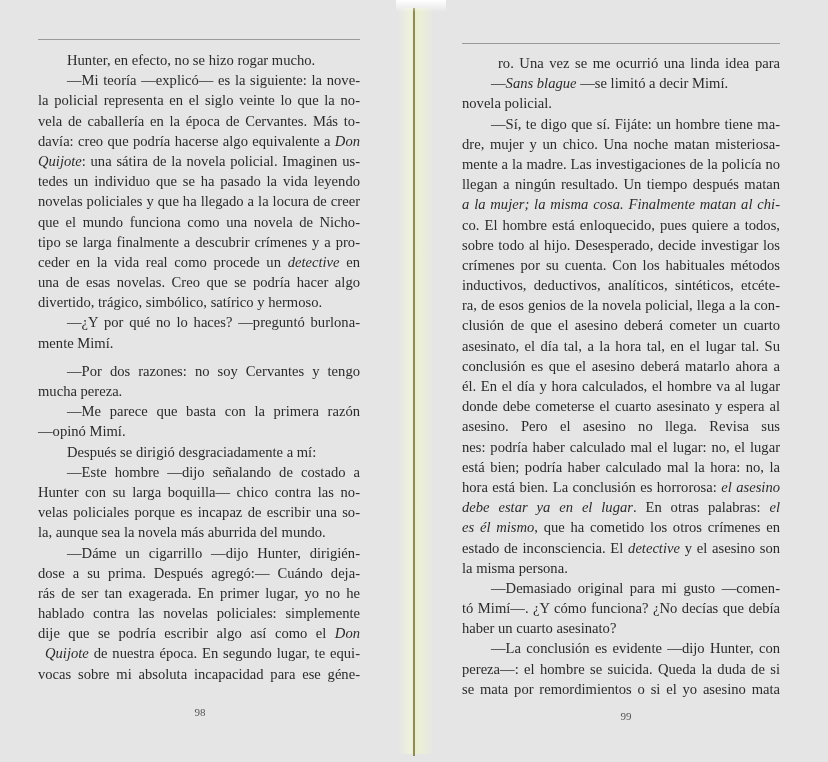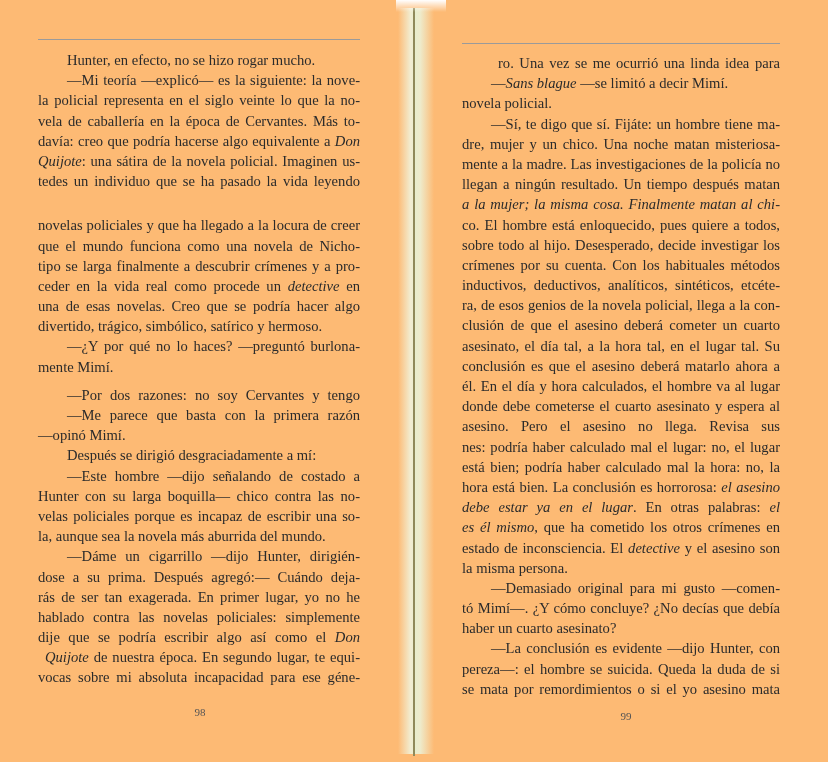--- a/index.html
+++ b/index.html
@@ -12,21 +12,21 @@
       height: 762px;
       position: relative;
       overflow: hidden;
       font-family: "Liberation Serif", "DejaVu Serif", serif;
       color: #2b2b2b;
     }
     .spread {
       position: absolute;
       left: 0; top: 0;
       width: 828px; height: 762px;
-      background: #fdba74;
+      background: #e5e5e5;
     }
     .gutter {
       position: absolute;
       top: 8px;
       bottom: 8px;
       left: 398px;
       width: 36px;
       background: linear-gradient(to right,
         rgba(255,255,255,0) 0%,
         rgba(240,243,220,0.9) 35%,
@@ -109,29 +109,30 @@
   <div class="page page-left">
     <div class="rule"></div>
     <div class="text-block" id="left-text">
         <span class="line indent last">Hunter, en efecto, no se hizo rogar mucho.</span>
         <span class="line indent" style="white-space: normal; overflow: hidden;">—Mi teoría —explicó— es la siguiente: la nove-</span>
         <span class="line" style="white-space: normal; overflow: hidden;">la policial representa en el siglo veinte lo que la no-</span>
         <span class="line" style="white-space: normal; overflow: hidden;">vela de caballería en la época de Cervantes. Más to-</span>
         <span class="line" style="white-space: normal; overflow: hidden;"><span>davía: creo que podría hacerse algo equivalente a </span><span class="it">Don</span></span>
         <span class="line" style="white-space: normal; overflow: hidden;"><span class="it">Quijote</span><span>: una sátira de la novela policial. Imaginen us-</span></span>
         <span class="line" style="white-space: normal; overflow: hidden;">tedes un individuo que se ha pasado la vida leyendo</span>
-        <span class="line" style="white-space: normal; overflow: hidden; margin-top: 24px;">novelas policiales y que ha llegado a la locura de creer</span>
+        <span class="line" style="white-space: normal; overflow: hidden;">novelas policiales y que ha llegado a la locura de creer</span>
         <span class="line" style="white-space: normal; overflow: hidden;">que el mundo funciona como una novela de Nicho-</span>
         <span class="line" style="white-space: normal; overflow: hidden;">tipo se larga finalmente a descubrir crímenes y a pro-</span>
         <span class="line" style="white-space: normal; overflow: hidden;"><span>ceder en la vida real como procede un </span><span class="it">detective</span><span> en</span></span>
         <span class="line" style="white-space: normal; overflow: hidden;">una de esas novelas. Creo que se podría hacer algo</span>
         <span class="line last">divertido, trágico, simbólico, satírico y hermoso.</span>
         <span class="line indent" style="white-space: normal; overflow: hidden;">—¿Y por qué no lo haces? —preguntó burlona-</span>
         <span class="line last">mente Mimí.</span>
         <span class="line indent" style="white-space: normal; overflow: hidden; margin-top: 8px;">—Por dos razones: no soy Cervantes y tengo</span>
+        <span class="line last">mucha pereza.</span>
         <span class="line indent" style="white-space: normal; overflow: hidden;">—Me parece que basta con la primera razón</span>
         <span class="line last">—opinó Mimí.</span>
         <span class="line indent last">Después se dirigió desgraciadamente a mí:</span>
         <span class="line indent" style="white-space: normal; overflow: hidden;">—Este hombre —dijo señalando de costado a</span>
         <span class="line" style="white-space: normal; overflow: hidden;">Hunter con su larga boquilla— chico contra las no-</span>
         <span class="line" style="white-space: normal; overflow: hidden;">velas policiales porque es incapaz de escribir una so-</span>
         <span class="line last">la, aunque sea la novela más aburrida del mundo.</span>
         <span class="line indent" style="white-space: normal; overflow: hidden;">—Dáme un cigarrillo —dijo Hunter, dirigién-</span>
         <span class="line" style="white-space: normal; overflow: hidden;">dose a su prima. Después agregó:— Cuándo deja-</span>
         <span class="line" style="white-space: normal; overflow: hidden;">rás de ser tan exagerada. En primer lugar, yo no he</span>
@@ -166,21 +167,21 @@
         <span class="line" style="white-space: normal; overflow: hidden;">donde debe cometerse el cuarto asesinato y espera al</span>
         <span class="line" style="white-space: normal; overflow: hidden;">asesino. Pero el asesino no llega. Revisa sus deduccio-</span>
         <span class="line" style="white-space: normal; overflow: hidden;">nes: podría haber calculado mal el lugar: no, el lugar</span>
         <span class="line" style="white-space: normal; overflow: hidden;">está bien; podría haber calculado mal la hora: no, la</span>
         <span class="line" style="white-space: normal; overflow: hidden;"><span>hora está bien. La conclusión es horrorosa: </span><span class="it">el asesino</span></span>
         <span class="line" style="white-space: normal; overflow: hidden;"><span class="it">debe estar ya en el lugar</span><span>. En otras palabras: </span><span class="it">el asesino</span></span>
         <span class="line" style="white-space: normal; overflow: hidden;"><span class="it">es él mismo</span><span>, que ha cometido los otros crímenes en</span></span>
         <span class="line" style="white-space: normal; overflow: hidden;"><span>estado de inconsciencia. El </span><span class="it">detective</span><span>  y el asesino son</span></span>
         <span class="line last">la misma persona.</span>
         <span class="line indent" style="white-space: normal; overflow: hidden;">—Demasiado original para mi gusto —comen-</span>
-        <span class="line" style="white-space: normal; overflow: hidden;">tó Mimí—. ¿Y cómo concluye? ¿No decías que debía</span>
+        <span class="line" style="white-space: normal; overflow: hidden;">tó Mimí—. ¿Y cómo funciona? ¿No decías que debía</span>
         <span class="line last">haber un cuarto asesinato?</span>
         <span class="line indent" style="white-space: normal; overflow: hidden;">—La conclusión es evidente —dijo Hunter, con</span>
         <span class="line" style="white-space: normal; overflow: hidden;">pereza—: el hombre se suicida. Queda la duda de si</span>
         <span class="line" style="white-space: normal; overflow: hidden;">se mata por remordimientos o si el yo asesino mata</span>
       </div>
     <div class="page-number">99</div>
   </div>
 </div>
 
 </body></html>

